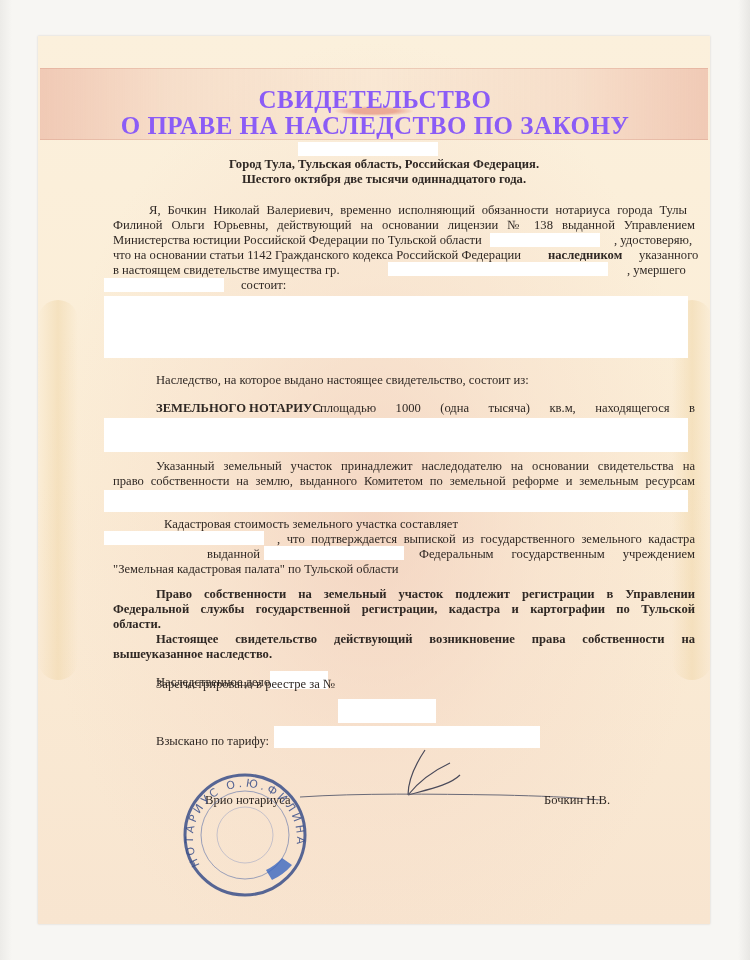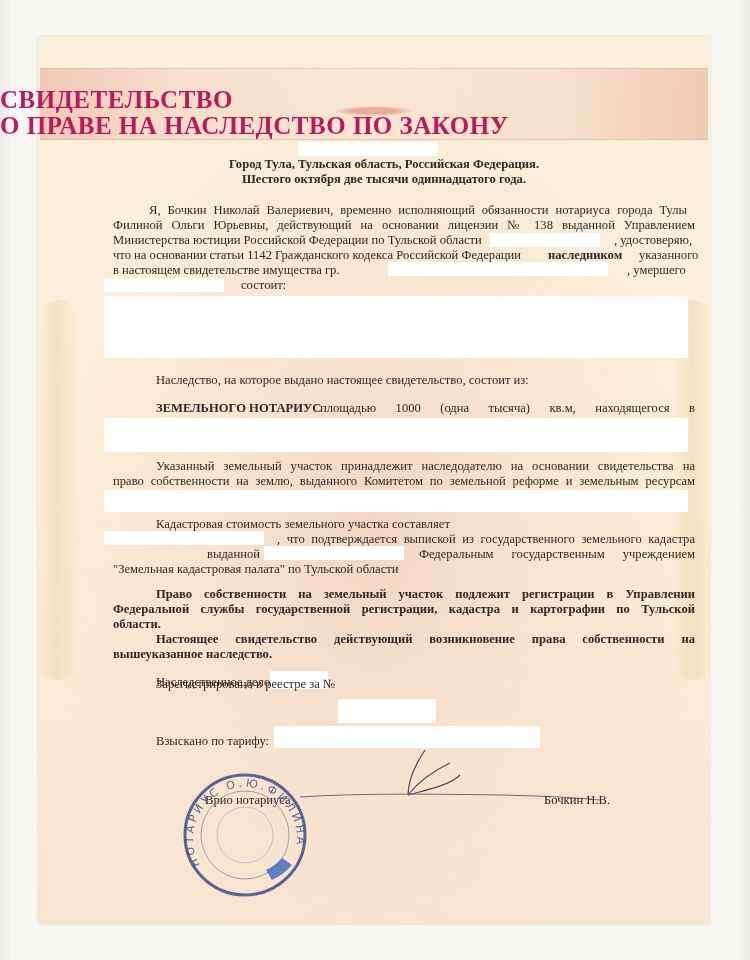--- a/index.html
+++ b/index.html
@@ -29,22 +29,22 @@
   .side-scroll-r { left:672px; }
   .banner {
     position:absolute; left:40px; top:68px; width:668px; height:70px;
     background:
       radial-gradient(ellipse at 50% 60%, rgba(225,120,100,0.55) 0 22px, rgba(230,160,140,0) 40px),
       linear-gradient(90deg, rgba(232,170,150,0.55), rgba(238,190,170,0.35) 20%, rgba(242,205,185,0.2) 50%, rgba(238,190,170,0.35) 80%, rgba(232,170,150,0.55));
     border-top:1px solid rgba(210,140,120,0.3);
     border-bottom:1px solid rgba(210,140,120,0.3);
   }
   .title {
-    position:absolute; left:0; width:750px; 
-    font-weight:bold; font-size:25px; letter-spacing:0.5px; color:#be185d;
+    position:absolute; left:0; width:750px; text-align:center;
+    font-weight:bold; font-size:25px; letter-spacing:0.5px; color:#8b5cf6;
     line-height:28px;
   }
   .t1 { top:86px; }
   .t2 { top:112px; }
   .redact { position:absolute; background:#ffffff; }
   .line {
     position:absolute; font-size:12.6px; line-height:15px; white-space:nowrap; color:#2f2824;padding-left:9px;
   }
   .bold { font-weight:bold; }
   .center { left:0; width:750px; text-align:center; }
@@ -90,21 +90,21 @@
 
 <div class="line bold" style="left:147px;top:401px;">ЗЕМЕЛЬНОГО   НОТАРИУС</div>
 <div class="line" style="left:311px;top:401px;width:375px;text-align:justify;text-align-last:justify;">площадью    1000 (одна    тысяча) кв.м,    находящегося    в</div>
 
 <div class="redact" style="left:104px;top:418px;width:584px;height:34px;"></div>
 
 <div class="line" style="left:147px;top:459px;width:539px;text-align:justify;text-align-last:justify;">Указанный земельный участок принадлежит наследодателю на основании свидетельства на</div>
 <div class="line" style="left:104px;top:474px;width:582px;text-align:justify;text-align-last:justify;">право собственности на землю, выданного Комитетом по земельной реформе и земельным ресурсам</div>
 <div class="redact" style="left:104px;top:490px;width:584px;height:22px;"></div>
 
-<div class="line" style="left:147px;top:517px;">Кадастровая стоимость земельного участка  составляет</div>
+<div class="line" style="left:155px;top:517px;">Кадастровая стоимость земельного участка  составляет</div>
 <div class="redact" style="left:104px;top:531px;width:160px;height:14px;"></div>
 <div class="line" style="left:268px;top:532px;width:418px;text-align:justify;text-align-last:justify;">, что подтверждается выпиской из государственного земельного кадастра</div>
 <div class="line" style="left:198px;top:547px;">выданной</div>
 <div class="redact" style="left:264px;top:546px;width:140px;height:14px;"></div>
 <div class="line" style="left:410px;top:547px;width:276px;text-align:justify;text-align-last:justify;">Федеральным   государственным   учреждением</div>
 <div class="line" style="left:104px;top:562px;">"Земельная кадастровая палата"  по Тульской области</div>
 
 <div class="line bold" style="left:147px;top:587px;width:539px;text-align:justify;text-align-last:justify;">Право собственности на земельный участок подлежит регистрации в Управлении</div>
 <div class="line bold" style="left:104px;top:602px;width:582px;text-align:justify;text-align-last:justify;">Федеральной службы государственной регистрации, кадастра и картографии по Тульской</div>
 <div class="line bold" style="left:104px;top:617px;text-align:center;">области.</div>

